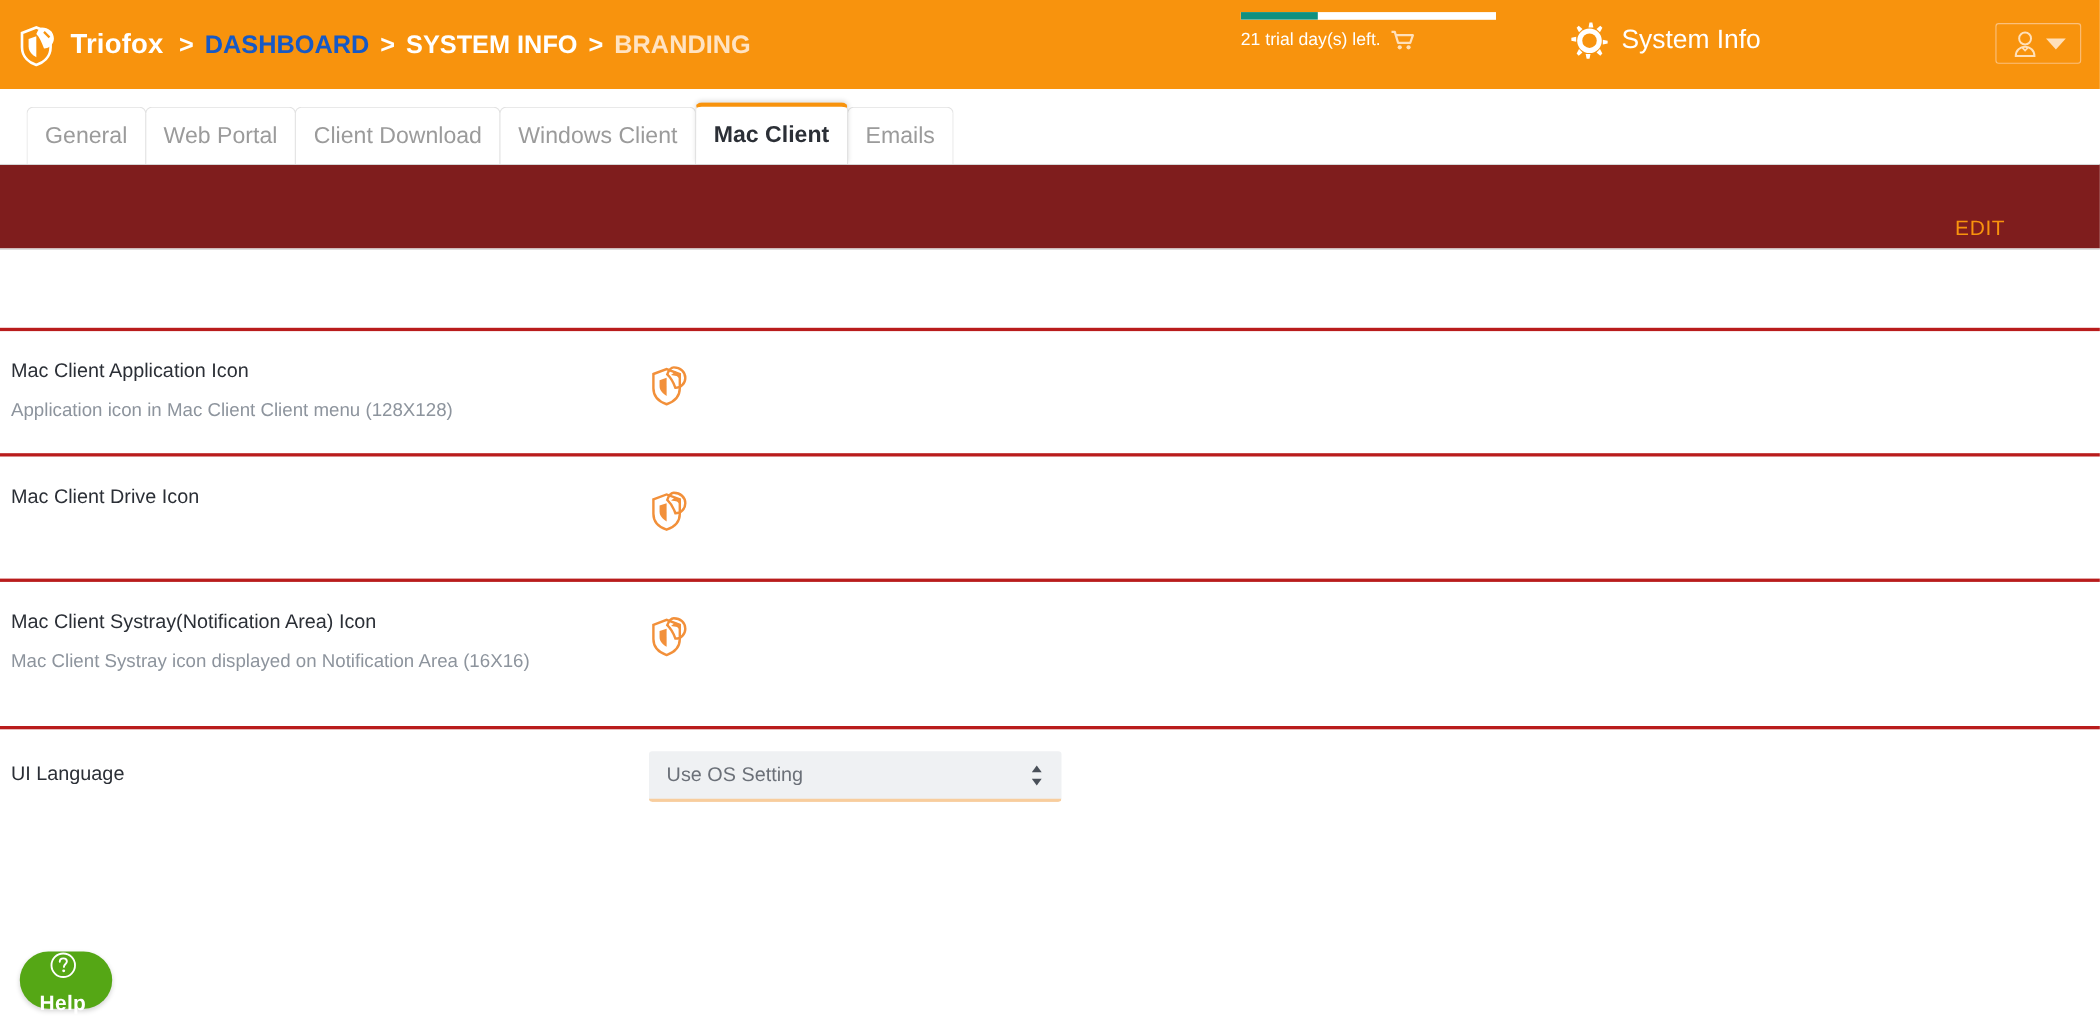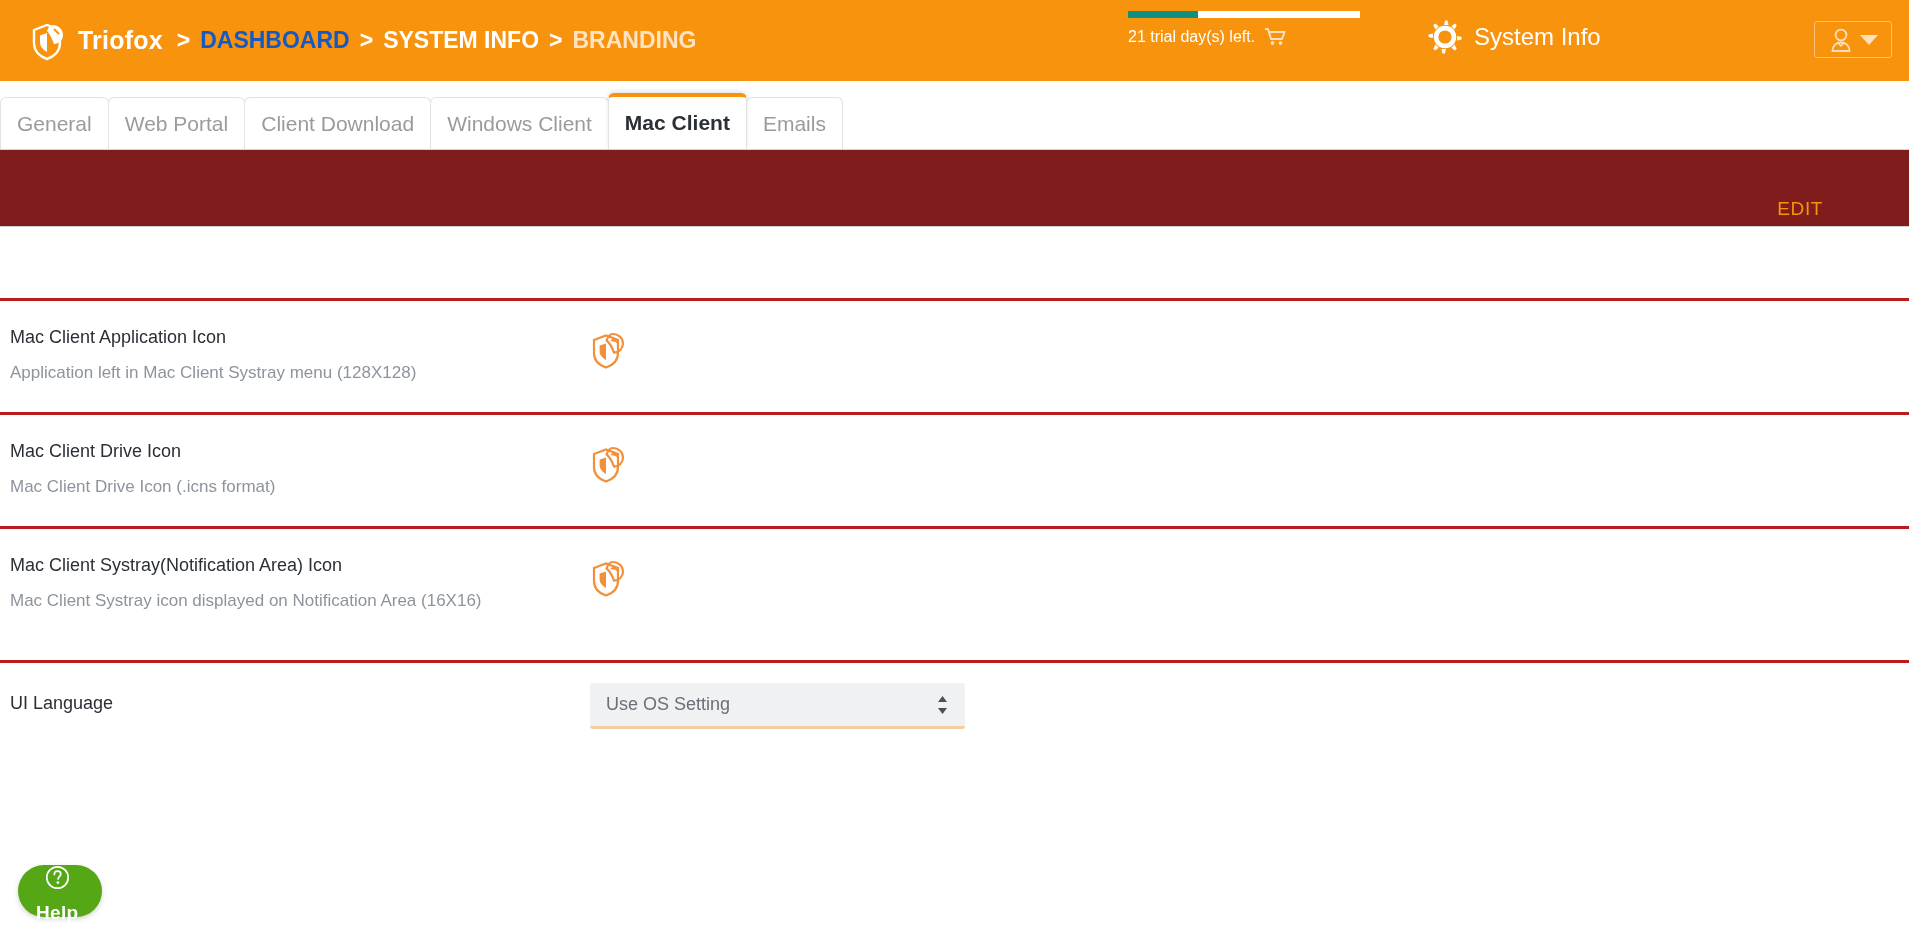--- a/index.html
+++ b/index.html
@@ -17,21 +17,21 @@
     position: relative;
     height: 81px;
     background: #f8930d;
     display: flex;
     align-items: center;
     width: 100%;
   }
   .brand {
     display: flex;
     align-items: center;
-    padding-left: 30px;
+    padding-left: 16px;
     gap: 12px;
     flex: 0 0 auto;
   }
   .brand-logo { width: 36px; height: 40px; display:block; }
   .brand-name {
     color: #ffffff;
     font-size: 25px;
     font-weight: bold;
     letter-spacing: .2px;
     white-space: nowrap;
@@ -114,21 +114,21 @@
     border-left: 9px solid transparent;
     border-right: 9px solid transparent;
     border-top: 10px solid #ffe0ba;
   }
 
   
   .tabstrip {
     position: relative;
     height: 68px;
     background: #ffffff;
-    padding-left: 0;
+    padding-left: 24px;
     display: flex;
     align-items: flex-end;
   }
   .tab {
     height: 52px;
     padding: 0 16px;
     display: flex;
     align-items: center;
     justify-content: center;
     font-size: 21px;
@@ -350,39 +350,38 @@
   <button class="edit-btn">EDIT</button>
 </div>
 
 <div class="content">
 
   <div class="spacer-row"></div>
 
   <div class="row">
     <div class="row-labels">
       <div class="row-title">Mac Client Application Icon</div>
-      <div class="row-desc">Application left in Mac Client Systray menu (128X128)</div>
+      <div class="row-desc">Application icon in Mac Client Client menu (128X128)</div>
     </div>
     <div class="row-value">
       <span>
         <svg class="shield-icon" viewBox="0 0 36 40" aria-hidden="true">
           <path d="M4 10 L16 5.5 L28 10 L28 23 C28 31 22 35.5 16 37.5 C10 35.5 4 31 4 23 Z" fill="none" stroke="#f2903a" stroke-width="2.2"></path>
           <path d="M16 13.5 L16 30 C12.6 28 9.6 25.2 9.6 21 L9.6 15.6 Z" fill="#f2903a"></path>
           <path d="M22.5 4 C28.5 4 33 8 33 13.6 C33 18.6 29 22.6 24 22.6 C22.2 17.6 19.6 13.2 16.6 10.4 C18 6.6 20.2 4 22.5 4 Z" fill="none" stroke="#f2903a" stroke-width="2.2"></path>
           <path d="M23.5 8.5 L28.5 13.5" stroke="#f2903a" stroke-width="2" fill="none"></path>
           <path d="M20 11 L24.5 7.5 L26 12 Z" fill="#f2903a"></path>
         </svg>
       </span>
     </div>
   </div>
 
   <div class="row">
     <div class="row-labels">
       <div class="row-title">Mac Client Drive Icon</div>
-      <div class="row-desc">Mac Client Drive Icon (.icns format)</div>
     </div>
     <div class="row-value">
       <span>
         <svg class="shield-icon" viewBox="0 0 36 40" aria-hidden="true">
           <path d="M4 10 L16 5.5 L28 10 L28 23 C28 31 22 35.5 16 37.5 C10 35.5 4 31 4 23 Z" fill="none" stroke="#f2903a" stroke-width="2.2"></path>
           <path d="M16 13.5 L16 30 C12.6 28 9.6 25.2 9.6 21 L9.6 15.6 Z" fill="#f2903a"></path>
           <path d="M22.5 4 C28.5 4 33 8 33 13.6 C33 18.6 29 22.6 24 22.6 C22.2 17.6 19.6 13.2 16.6 10.4 C18 6.6 20.2 4 22.5 4 Z" fill="none" stroke="#f2903a" stroke-width="2.2"></path>
           <path d="M23.5 8.5 L28.5 13.5" stroke="#f2903a" stroke-width="2" fill="none"></path>
           <path d="M20 11 L24.5 7.5 L26 12 Z" fill="#f2903a"></path>
         </svg>

